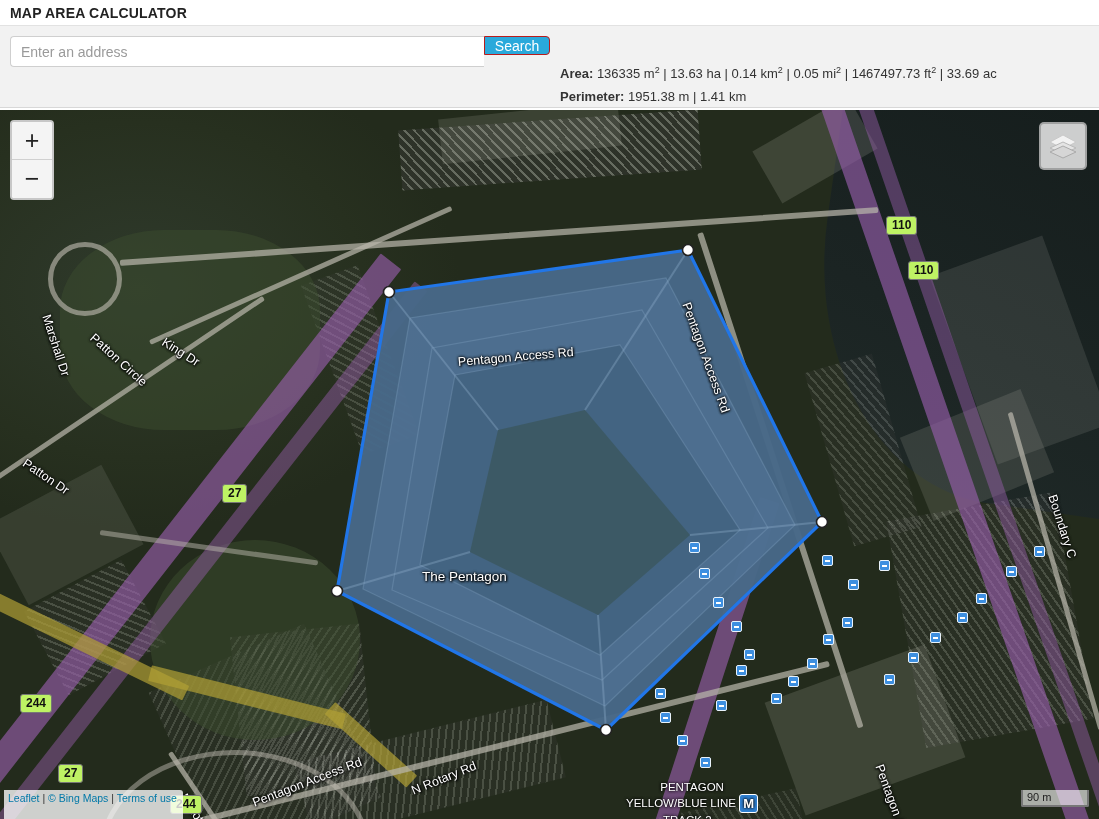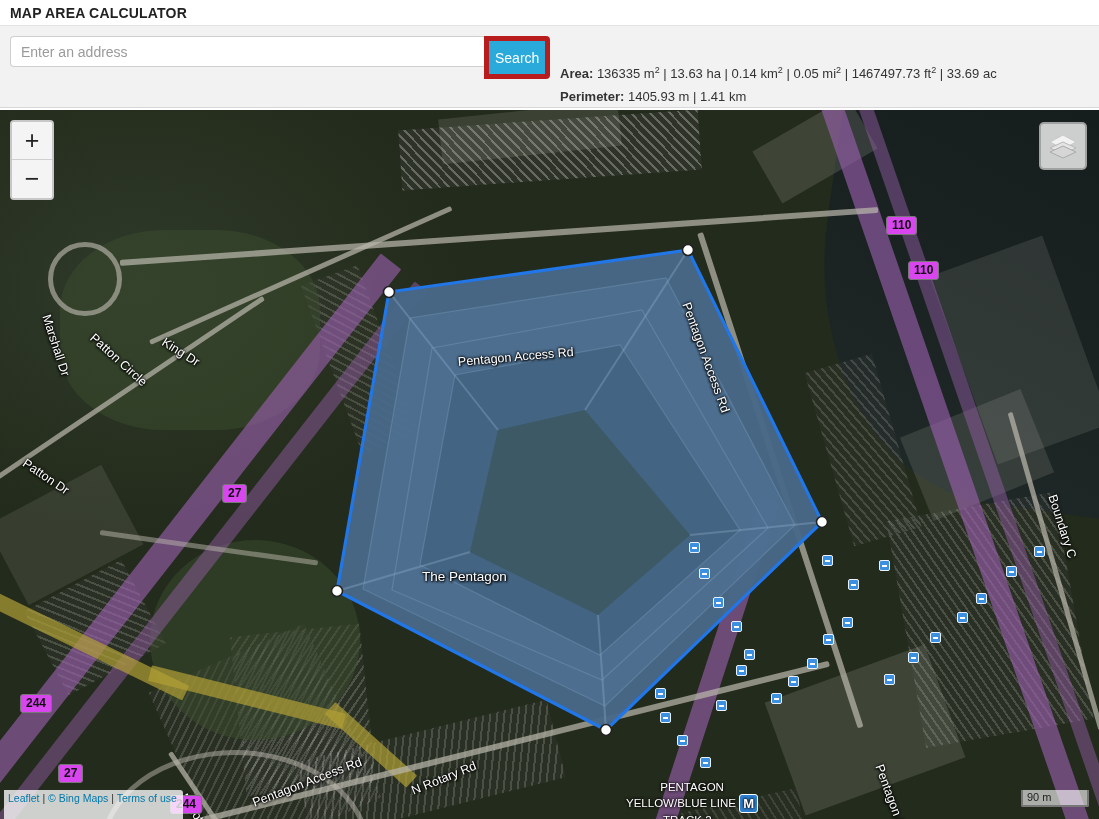--- a/index.html
+++ b/index.html
@@ -30,23 +30,23 @@
     flex: 1 1 auto; height: 31px;
     border: 1px solid #cfcfcf; border-right: none;
     border-radius: 4px 0 0 4px;
     background: #fff; padding: 4px 10px;
     font-size: 14px; color: #555;
     font-family: "Liberation Sans", sans-serif;
     outline: none;
   }
   .search-input::placeholder { color: #9a9a9a; }
   .search-btn {
-    width: 66px; height: 43px;
+    width: 66px; height: 19px;
     background: #2aa9db; color: #fff;
-    border: 5px solid #b91c1c; border-radius: 0 4px 4px 0;
+    border: 1px solid #b91c1c; border-radius: 0 4px 4px 0;
     font-size: 14px; cursor: pointer;
     font-family: "Liberation Sans", sans-serif;
   }
   .btn-group { position: absolute; left: 10px; top: 48px; display: flex; }
   .btn {
     height: 27px; padding: 0 11px;
     background: #fdfdfd; border: 1px solid #ccc;
     font-size: 13.5px; color: #333; line-height: 25px;
     cursor: pointer; font-family: "Liberation Sans", sans-serif;
     margin-left: -1px;
@@ -163,21 +163,21 @@
 
   
   .mlabel {
     position: absolute; color: #fff; font-size: 12.5px;
     text-shadow: 0 0 3px #000, 0 0 3px #000, 1px 1px 2px #000;
     white-space: nowrap; pointer-events: none;
     font-family: "Liberation Sans", sans-serif;
   }
   .mlabel.big { font-size: 13.5px; }
   .shield {
-    position: absolute; background: #d946ef; color: #111;
+    position: absolute; background: #bef264; color: #111;
     border: 1px solid #777; border-radius: 3px;
     font-size: 12px; font-weight: bold; line-height: 17px;
     padding: 0 5px; text-align: center;
   }
   .poi {
     position: absolute; text-align: center; color: #fff;
     font-size: 11.5px; line-height: 14px;
     text-shadow: 0 0 3px #000, 0 0 3px #000;
     white-space: nowrap;
   }
@@ -211,21 +211,21 @@
     </div>
 
 
     <div class="stats">
       <div>
         <b>Area:</b>
         <span>136335 m<sup>2</sup> | 13.63 ha | 0.14 km<sup>2</sup> | 0.05 mi<sup>2</sup> | 1467497.73 ft<sup>2</sup> | 33.69 ac</span>
       </div>
       <div>
         <b>Perimeter:</b>
-        <span>1405.93 m | 1.41 km</span>
+        <span>1951.38 m | 1.41 km</span>
       </div>
     </div>
   </div>
 
   <div class="map">
     <div class="map-canvas">
       <div class="terrain"></div>
       <div class="river"></div>
 
       <div class="lot" style="--a:50deg; left:400px; top:10px; width:300px; height:60px; transform:rotate(-4deg);"></div>

